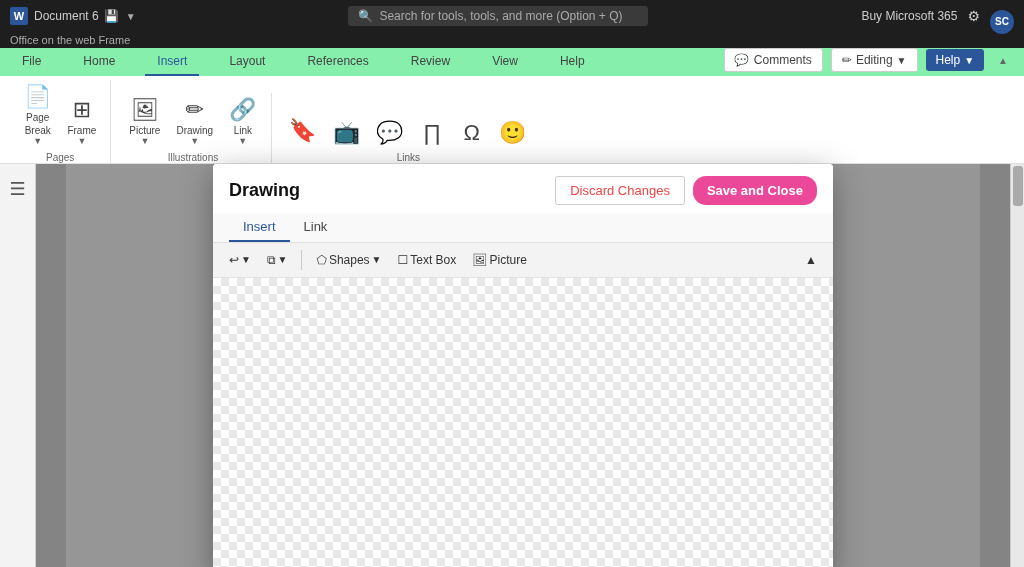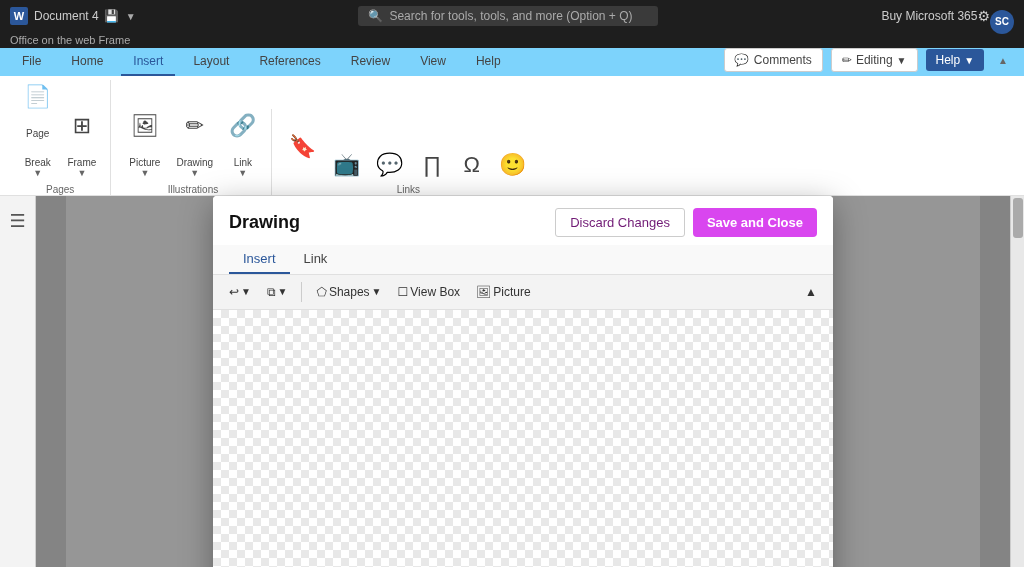--- a/index.html
+++ b/index.html
@@ -23,43 +23,43 @@
       background: #3a3a3a;
       border-radius: 3px;
       display: flex;
       align-items: center;
       padding: 3px 10px;
       width: 300px;
       gap: 6px;
       color: #aaa;
       font-size: 12px;
     }
-    .title-bar-right { display: flex; align-items: center; gap: 0; }
+    .title-bar-right { display: flex; align-items: center; gap: 10px; }
     .buy-ms { font-size: 12px; color: #ccc; cursor: pointer; }
     .title-icon-btn { color: #ccc; font-size: 14px; cursor: pointer; }
     .avatar { width: 24px; height: 24px; background: #2b579a; border-radius: 50%; display: flex; align-items: center; justify-content: center; color: white; font-size: 10px; font-weight: bold; margin-top: 11px; }
     .tooltip-bar {
       background: #1e1e1e;
       color: #aaa;
       font-size: 11px;
       padding: 2px 10px;
       display: flex;
       align-items: center;
     }
 
     
     .ribbon {
       background: #fff;
       border-bottom: 1px solid #e0e0e0;
     }
     .ribbon-tabs {
       display: flex;
       padding: 0 10px;
-      background: #7dd3fc;
-      gap: 6px;
+      background: #86efac;
+      gap: 18px;
     }
     .ribbon-tab {
       padding: 6px 12px;
       font-size: 12px;
       cursor: pointer;
       color: #444;
       border-bottom: 2px solid transparent;
     }
     .ribbon-tab.active { color: #2b579a; border-bottom: 2px solid #2b579a; }
     .ribbon-content {
@@ -82,21 +82,21 @@
     .ribbon-item {
       display: flex;
       flex-direction: column;
       align-items: center;
       padding: 4px 6px;
       cursor: pointer;
       border-radius: 3px;
       min-width: 36px;
     }
     .ribbon-icon { font-size: 22px; color: #444; }
-    .ribbon-label { font-size: 10px; color: #444; margin-top: 18px; }
+    .ribbon-label { font-size: 10px; color: #444; margin-top: 2px; }
     .ribbon-group-label { font-size: 10px; color: #666; margin-top: 2px; text-align: center; }
     .ribbon-right { margin-left: auto; display: flex; align-items: center; gap: 8px; padding-bottom: 4px; }
     .comments-btn, .editing-btn, .share-btn {
       display: flex; align-items: center; gap: 4px;
       padding: 4px 10px;
       border-radius: 3px;
       font-size: 12px;
       cursor: pointer;
     }
     .comments-btn { color: #444; border: 1px solid #ccc; background: white; }
@@ -160,28 +160,28 @@
     }
     .modal-title { font-size: 18px; font-weight: 600; color: #111; }
     .modal-actions { display: flex; gap: 8px; }
     .btn-discard {
       padding: 6px 14px;
       border: 1px solid #ccc;
       background: white;
       border-radius: 3px;
       font-size: 13px;
       cursor: pointer;
-      color: #701a75;
+      color: #ef4444;
     }
     .btn-save {
       padding: 6px 14px;
-      background: #d946ef;
+      background: #ec4899;
       color: white;
       border: none;
-      border-radius: 4px;
+      border-radius: 13px;
       font-size: 13px;
       cursor: pointer;
       font-weight: 600;
     }
     .modal-tabs {
       display: flex;
       border-bottom: 1px solid #e0e0e0;
       padding: 0 16px;
       background: #f9f9f9;
     }
@@ -225,21 +225,21 @@
     }
 
     .chevron-icon { font-size: 10px; }
   </style>
 </head>
 <body>
 
 <div class="title-bar">
   <div class="title-bar-left">
     <div class="title-bar-app-icon">W</div>
-    <span class="title-bar-title">Document 4</span>
+    <span class="title-bar-title">Document 6</span>
     <span style="color:#aaa; font-size:12px;">💾</span>
     <span style="color:#aaa; font-size:10px;">▼</span>
   </div>
   <div class="title-bar-center">
     <div class="search-bar">
       <span>🔍</span>
       <span>Search for tools, tools, and more (Option + Q)</span>
     </div>
   </div>
   <div class="title-bar-right">
@@ -383,21 +383,21 @@
           <span style="font-size:10px;">▼</span>
         </div>
         <div class="toolbar-separator"></div>
         <div class="toolbar-btn">
           <span>⬠</span>
           <span>Shapes</span>
           <span style="font-size:10px;">▼</span>
         </div>
         <div class="toolbar-btn">
           <span>☐</span>
-          <span>View Box</span>
+          <span>Text Box</span>
         </div>
         <div class="toolbar-btn">
           <span>🖼</span>
           <span>Picture</span>
         </div>
         <div class="toolbar-right">
           <div class="toolbar-btn">
             <span>▲</span>
           </div>
         </div>

